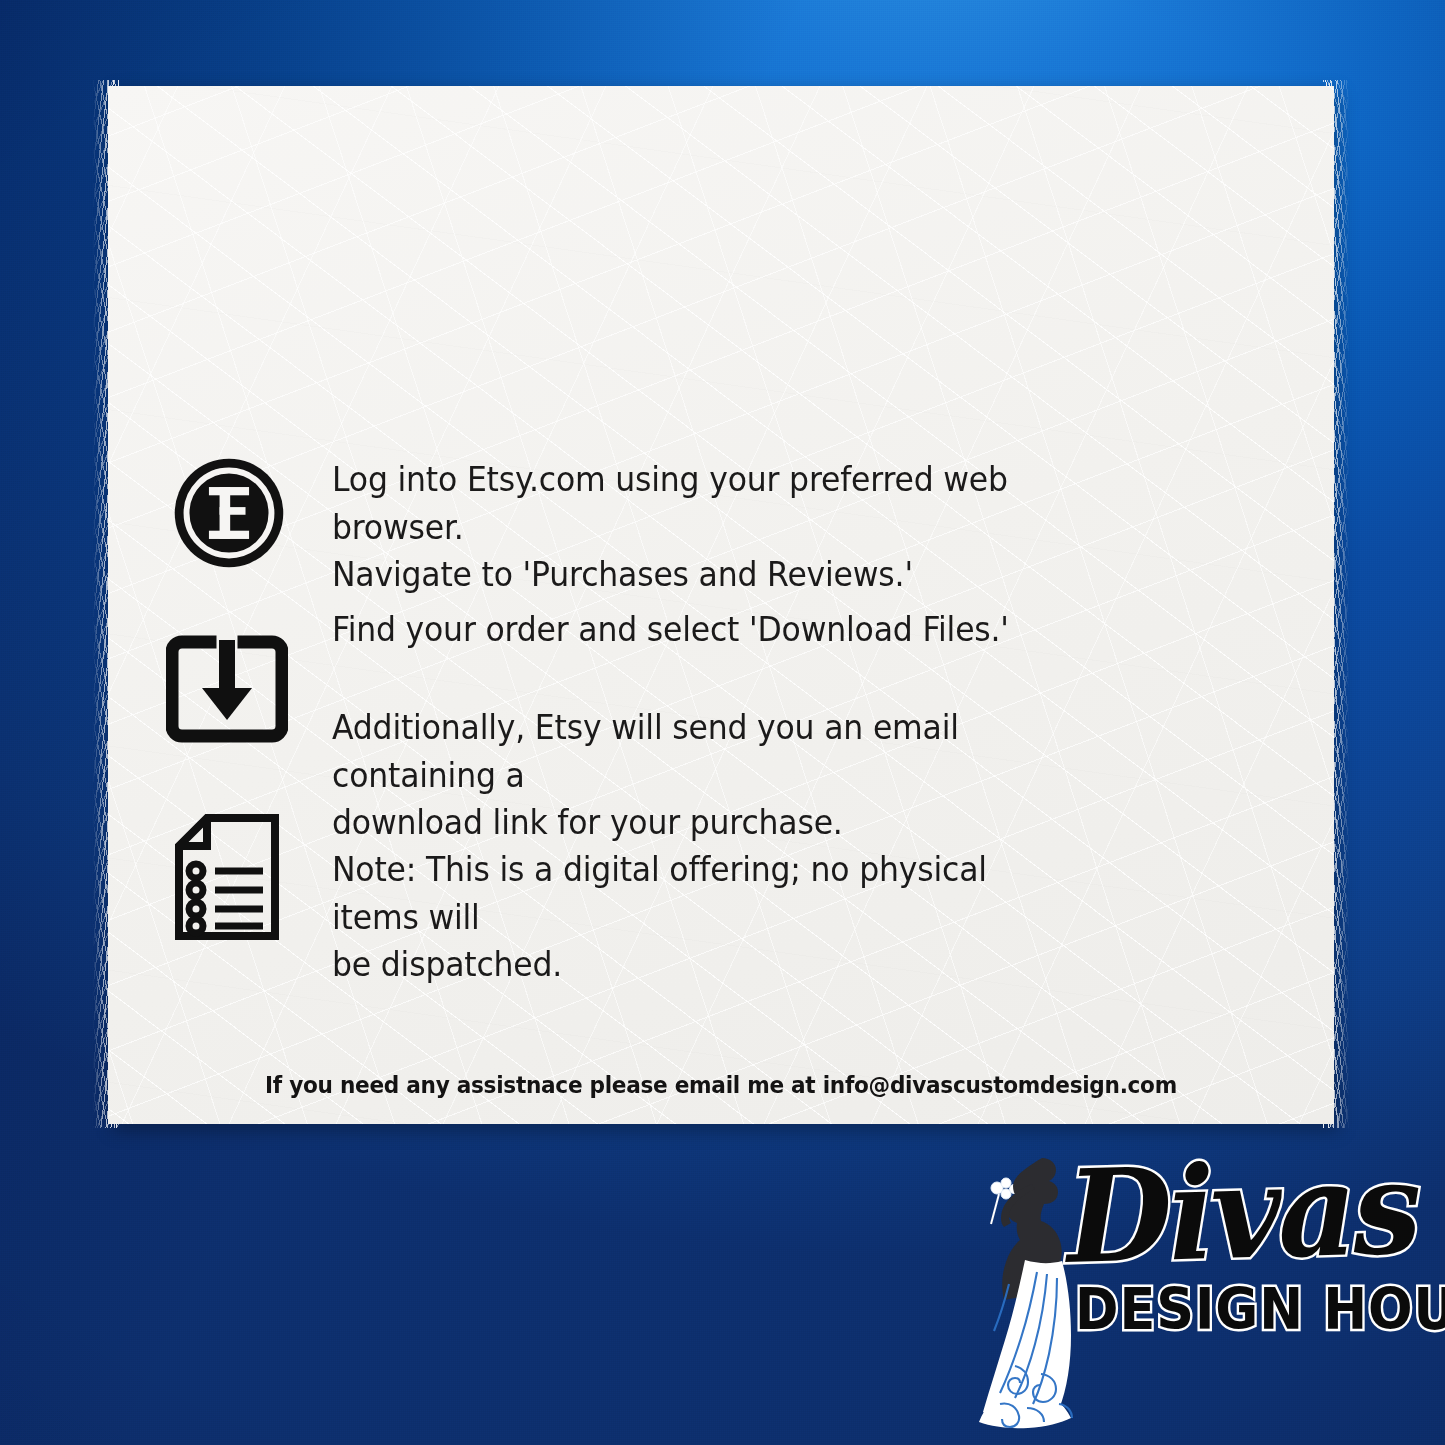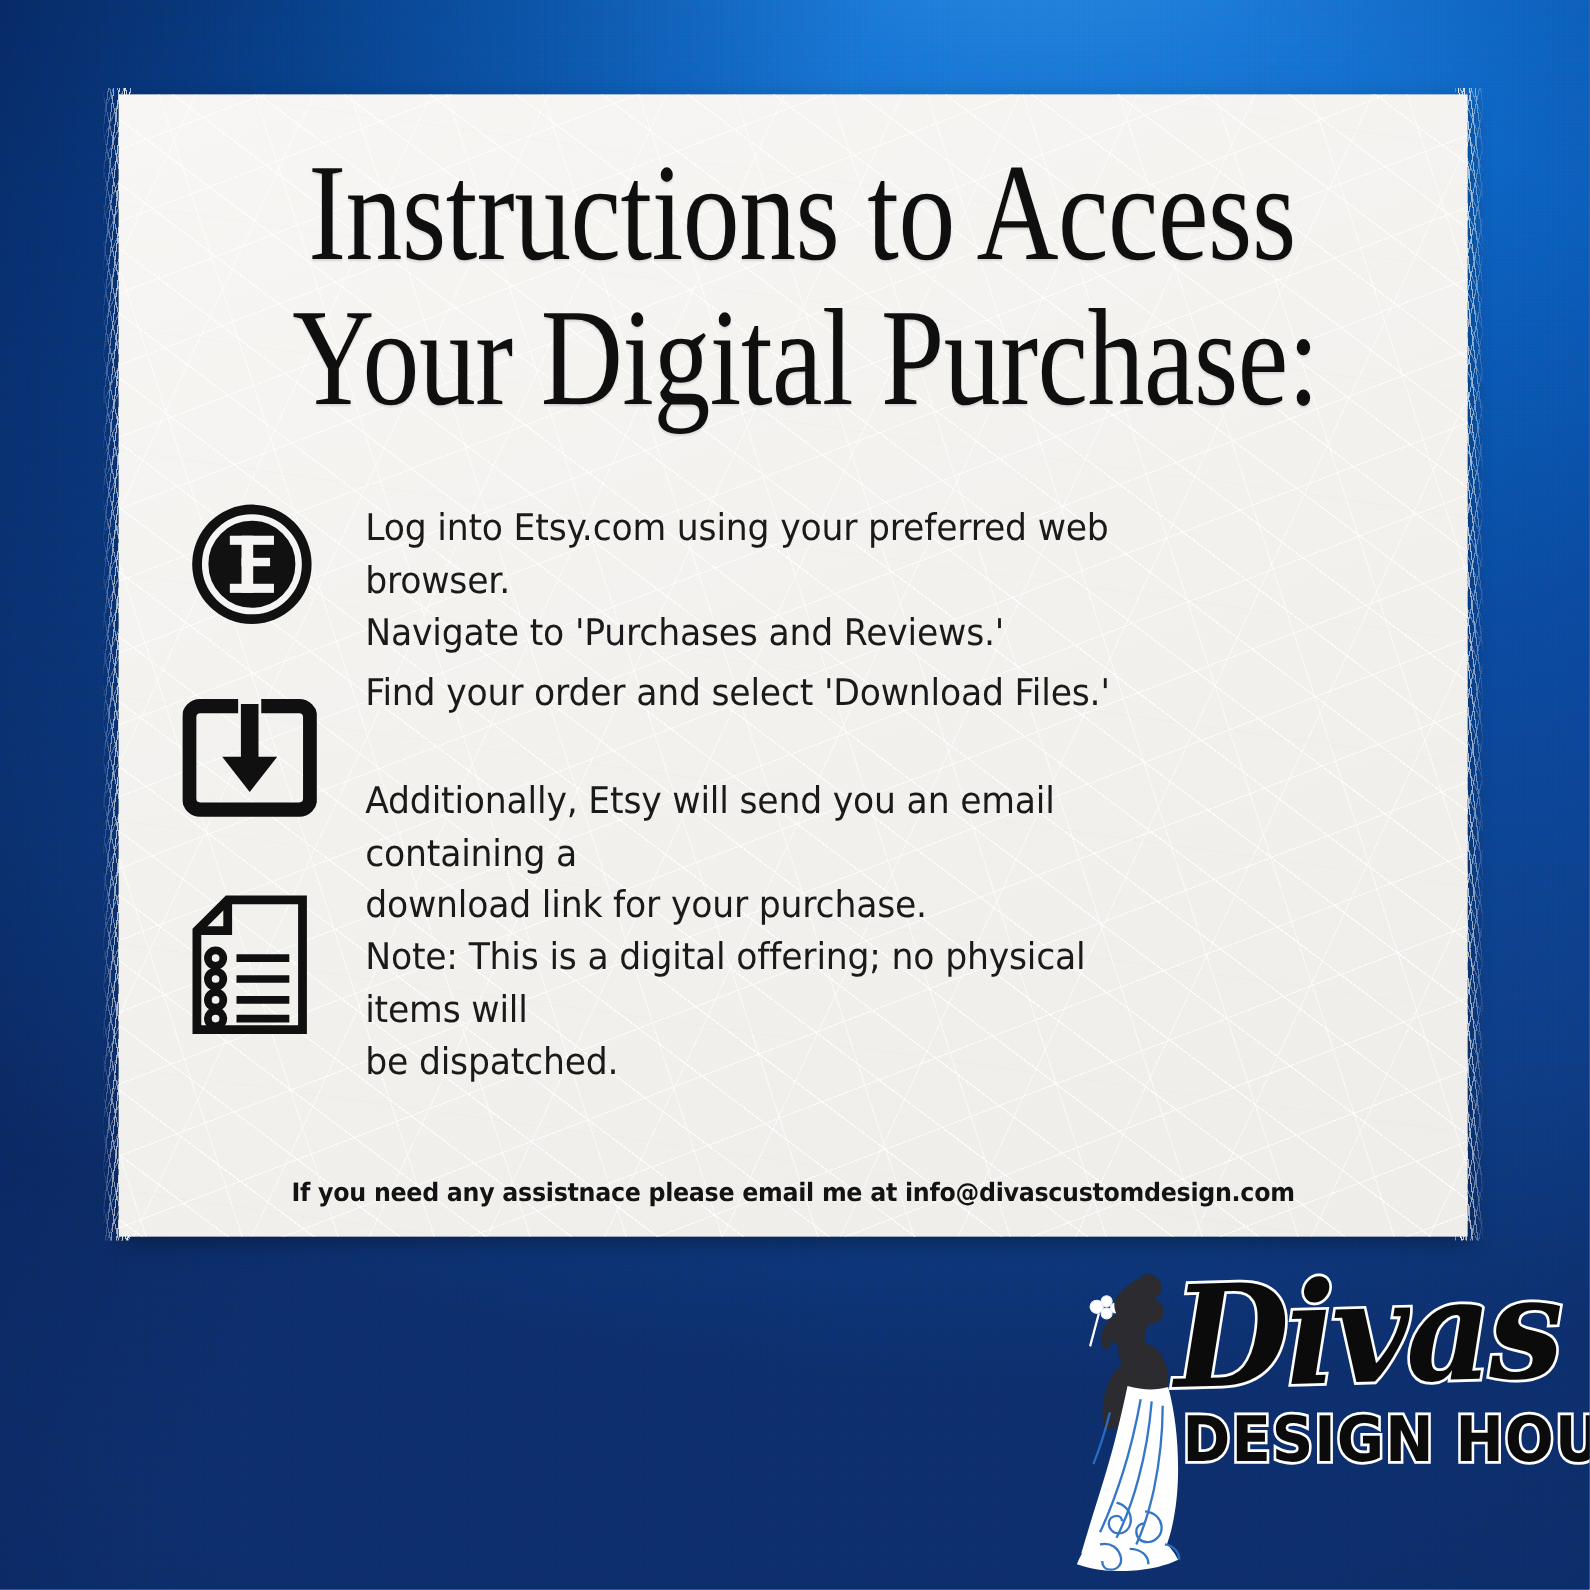--- a/index.html
+++ b/index.html
@@ -218,24 +218,20 @@
   <div class="bg-vignette"></div>
   <div class="bg-noise"></div>
 
   <div class="paper-wrap">
     <div class="paper-shadow"></div>
     <div class="deckle left"></div>
     <div class="deckle right"></div>
 
     <div class="paper">
 
-      <div class="title-block">
-        <div class="title-line">Instructions to Access</div>
-        <div class="title-line">Your Digital Purchase:</div>
-      </div>
 
       <div class="steps">
 
         <div class="icon-slot" style="left:58px; top:14px;">
           <svg width="118" height="118" viewBox="0 0 100 100" aria-hidden="true">
             <circle cx="50" cy="50" r="46" fill="#111111"></circle>
             <circle cx="50" cy="50" r="36" fill="none" stroke="#f6f5f3" stroke-width="5"></circle>
             <g fill="#f6f5f3">
               <rect x="33" y="28" width="34" height="7"></rect>
               <rect x="33" y="65" width="34" height="7"></rect>

